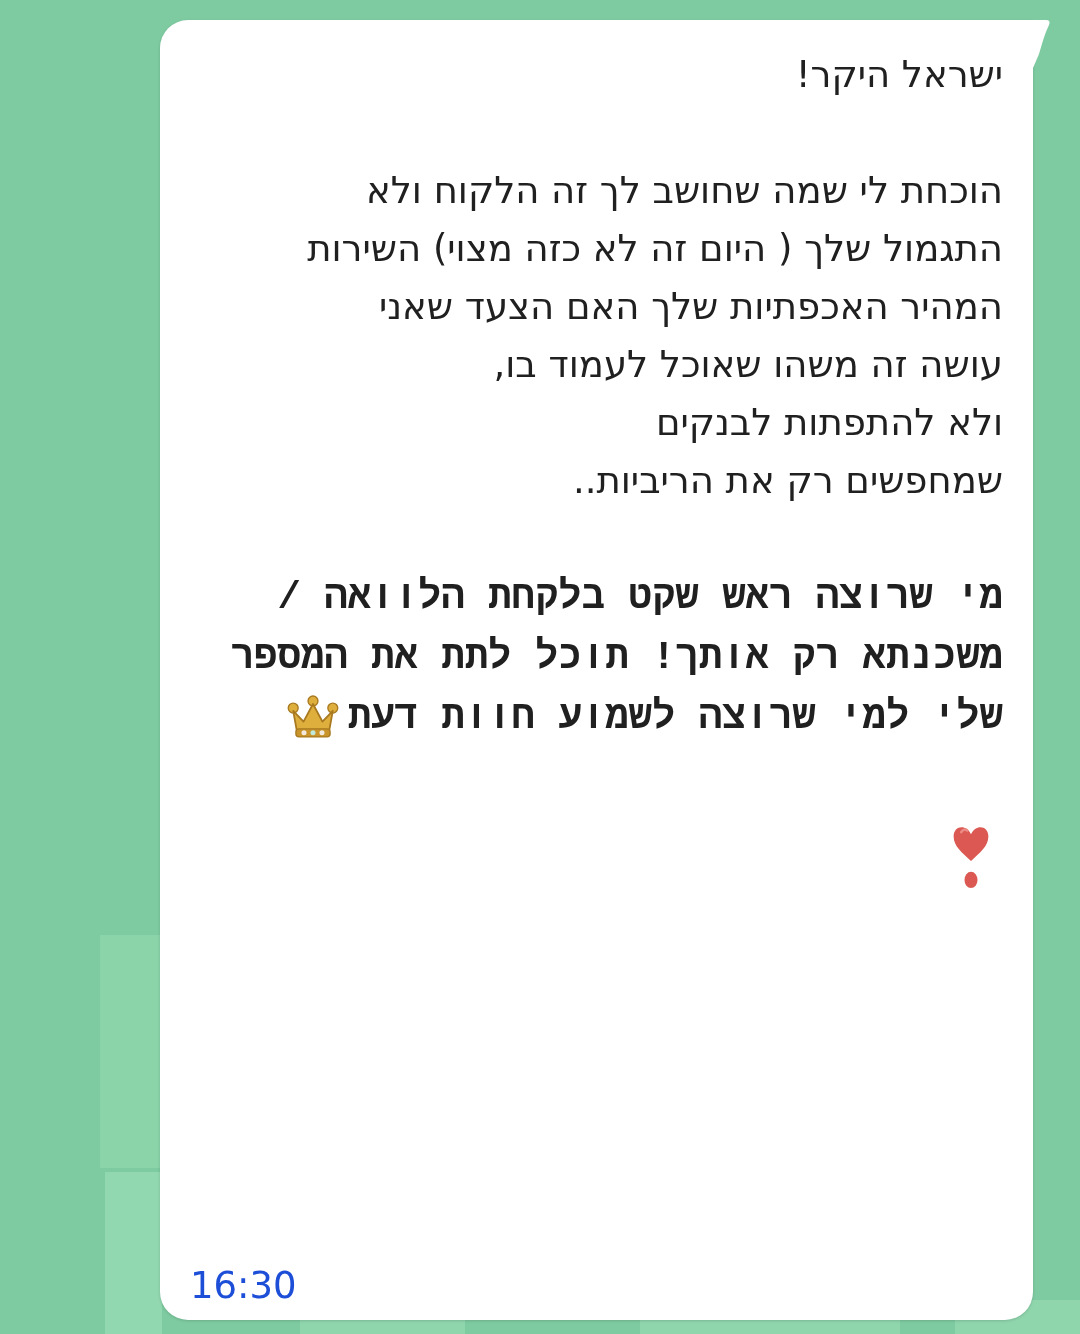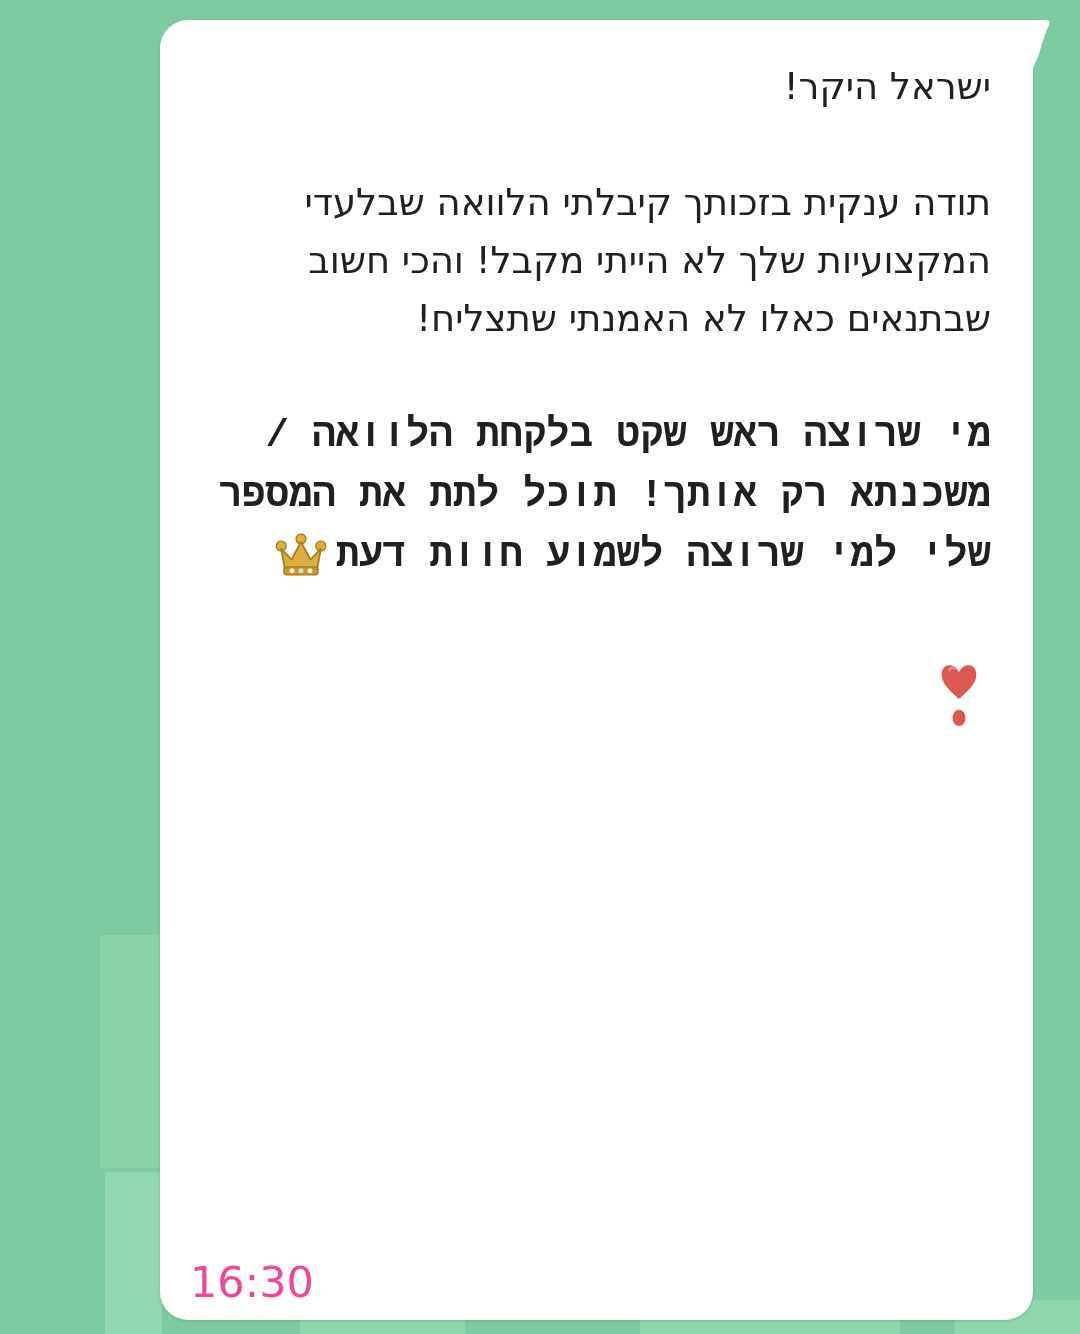--- a/index.html
+++ b/index.html
@@ -18,35 +18,35 @@
   .bubble{
     position:absolute;left:160px;top:20px;width:873px;height:1300px;
     background:#FFFFFF;border-radius:28px 0 28px 28px;
     box-shadow:0 1px 3px rgba(0,0,0,0.15);
     box-sizing:border-box;padding:26px 30px;
     color:#202020;
   }
   .tail{position:absolute;top:0;right:-18px;width:18px;height:48px;display:block;}
 
   .msg p{
-    margin:12px;
+    margin:0;
     font-size:37px;line-height:58px;
     white-space:pre-line;
     text-align:right;
   }
   .msg p + p{margin-top:58px;}
   .msg p.bold{font-weight:bold;font-size:39px;line-height:60px;font-family:Liberation Mono, monospace;}
   .msg p.thanks{margin-top:64px;line-height:72px;}
 
   .crown-emoji{vertical-align:-14px;margin:0 8px;}
   .heart-emoji{vertical-align:-34px;margin:0 10px;}
 
   .time{
     position:absolute;left:30px;bottom:16px;
-    font-size:43px;line-height:1;color:#ec4899;
+    font-size:37px;line-height:1;color:#1d4ed8;
     direction:ltr;
   }
 </style>
 </head>
 <body>
 
 <div class="wm" id="wm1"></div>
 <div class="wm" id="wm2"></div>
 <div class="wm" id="wm3"></div>
 <div class="wm" id="wm4"></div>
@@ -55,24 +55,27 @@
 <div class="bubble" dir="rtl">
 
   <svg class="tail" viewBox="0 0 18 48" xmlns="http://www.w3.org/2000/svg">
     <path d="M0,0 L13,0 Q18,0 16,5 C12,13 9,24 6,34 L0,48 Z" fill="#FFFFFF"></path>
   </svg>
 
   <div class="msg">
     <p>ישראל היקר!</p>
 
 
+    <p>הוכחת לי שמה שחושב לך זה הלקוח ולא
+התגמול שלך ( היום זה לא כזה מצוי) השירות
+המהיר האכפתיות שלך האם הצעד שאני
+עושה זה משהו שאוכל לעמוד בו,
+ולא להתפתות לבנקים
+שמחפשים רק את הריביות..</p>
 
-    <p>תודה ענקית בזכותך קיבלתי הלוואה שבלעדי
-המקצועיות שלך לא הייתי מקבל! והכי חשוב
-שבתנאים כאלו לא האמנתי שתצליח!</p>
 
     <p class="bold"><span>מי שרוצה ראש שקט בלקחת הלוואה /
 משכנתא רק אותך! תוכל לתת את המספר
 שלי למי שרוצה לשמוע חוות דעת</span><svg class="crown-emoji" width="54" height="48" viewBox="0 0 60 52" xmlns="http://www.w3.org/2000/svg">
         <circle cx="8" cy="15" r="5.5" fill="#DFAF3E" stroke="#A8791F" stroke-width="1.5"></circle>
         <circle cx="30" cy="7" r="5.5" fill="#DFAF3E" stroke="#A8791F" stroke-width="1.5"></circle>
         <circle cx="52" cy="15" r="5.5" fill="#DFAF3E" stroke="#A8791F" stroke-width="1.5"></circle>
         <path d="M8 18 L19.5 30 L30 10.5 L40.5 30 L52 18 L48 40 L12 40 Z" fill="#DFAF3E" stroke="#A8791F" stroke-width="2" stroke-linejoin="round"></path>
         <rect x="11" y="38" width="38" height="9" rx="3.5" fill="#C9952B" stroke="#A8791F" stroke-width="1.5"></rect>
         <circle cx="20" cy="42.5" r="2.8" fill="#F2EADF"></circle>

